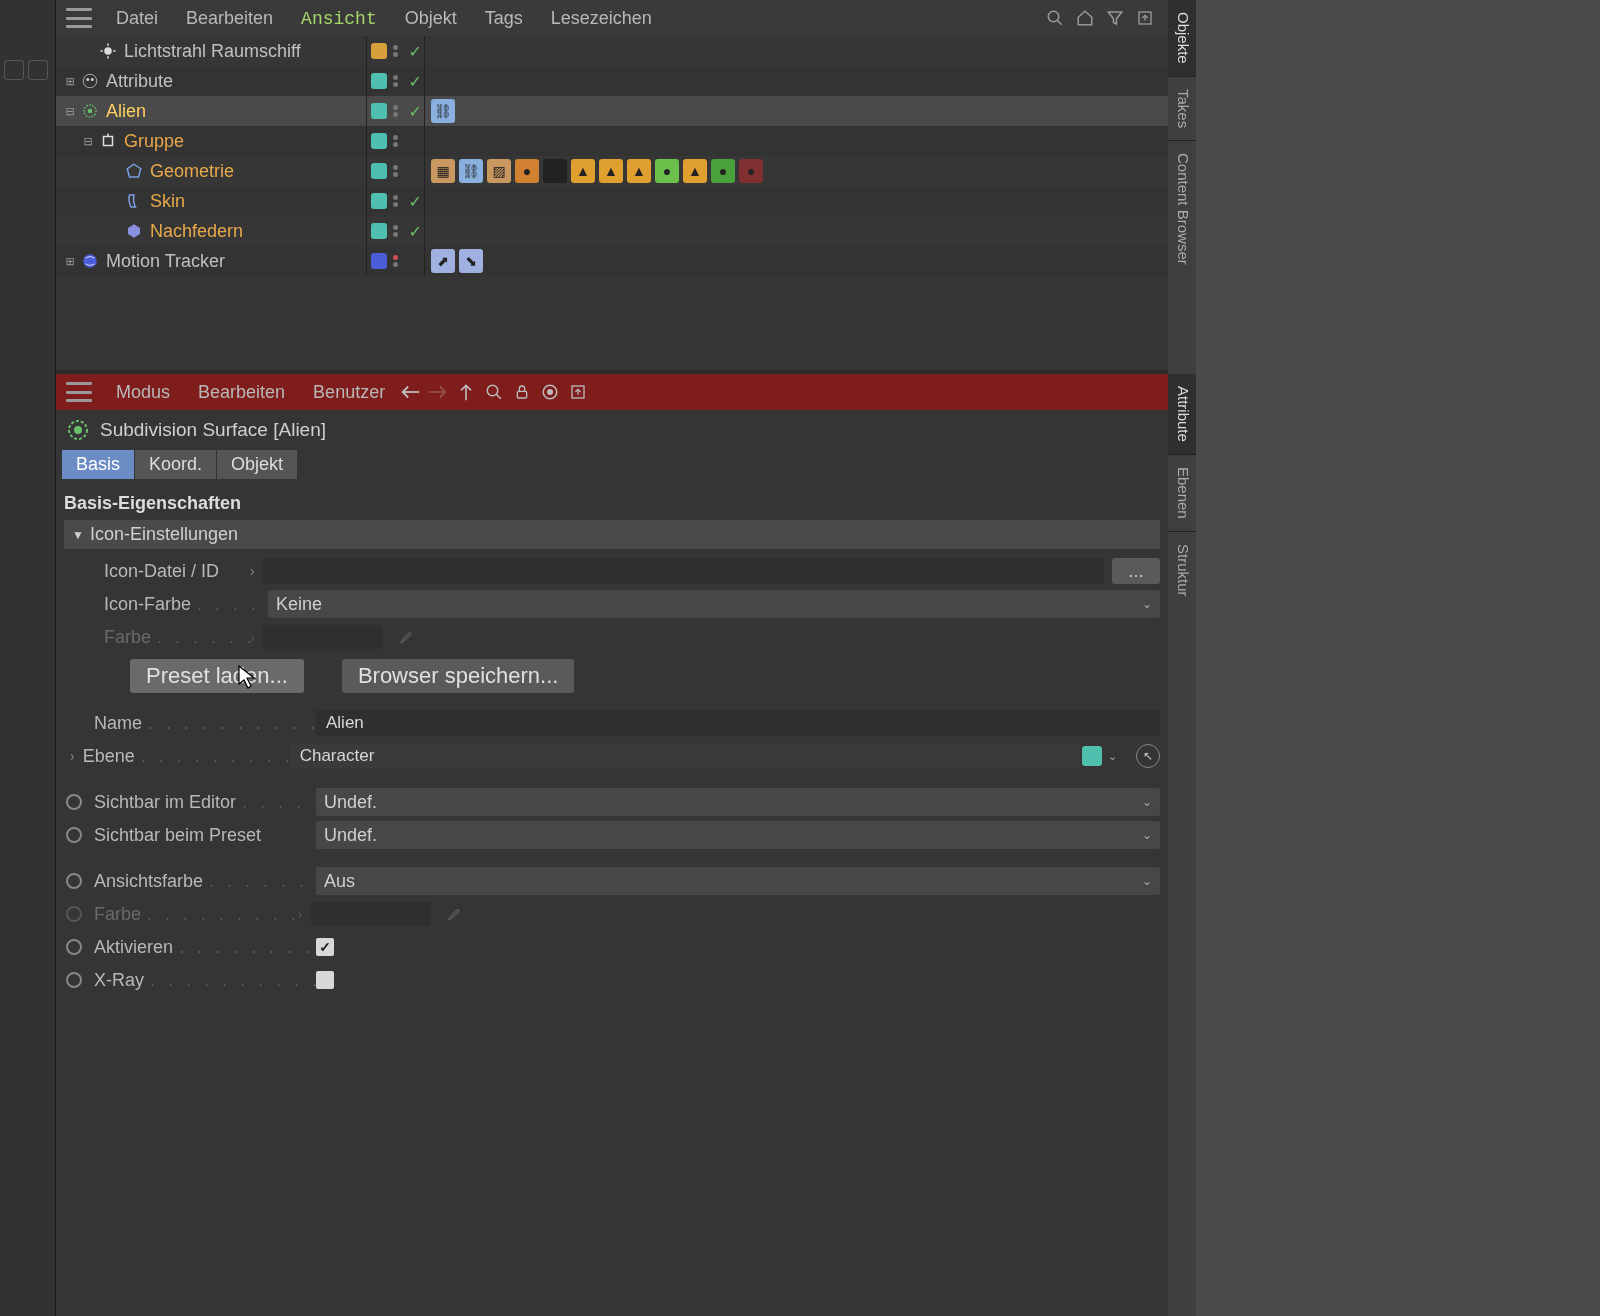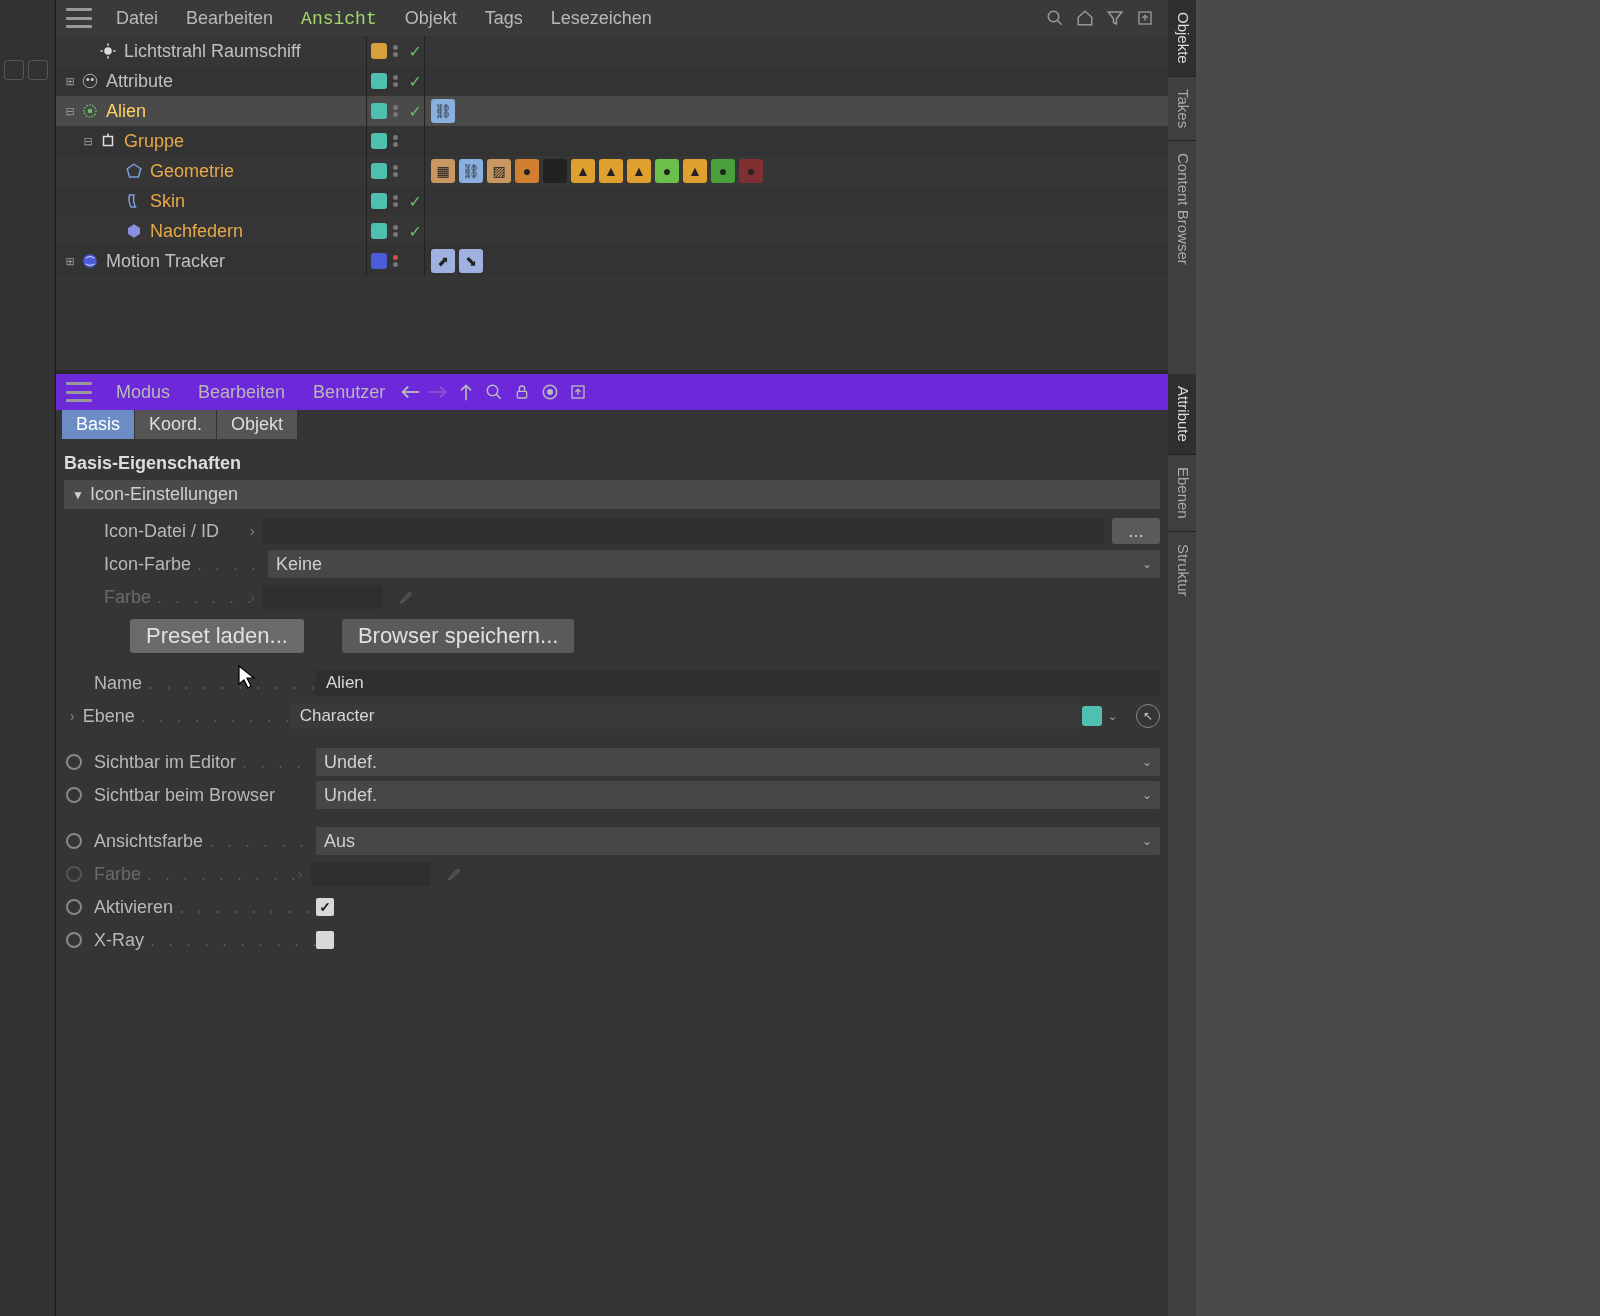--- a/index.html
+++ b/index.html
@@ -36,21 +36,21 @@
 .col-vis { position: absolute; left: 310px; width: 56px; height: 100%; border-left: 1px solid #222; display: flex; align-items: center; padding-left: 4px; gap: 6px; }
 .layer-sq { width: 16px; height: 16px; border-radius: 3px; }
 .vis-dots { width: 10px; display: flex; flex-direction: column; gap: 2px; }
 .vis-dots span { width: 5px; height: 5px; border-radius: 50%; background: #777; }
 .vis-check { color: #6abf6a; font-size: 16px; }
 
 .col-tags { position: absolute; left: 368px; height: 100%; display: flex; align-items: center; gap: 4px; padding-left: 6px; border-left: 1px solid #222; width: 740px; }
 .tag { width: 24px; height: 24px; border-radius: 3px; display: flex; align-items: center; justify-content: center; font-size: 14px; }
 
 .panel-attr { position: absolute; left: 56px; top: 374px; width: 1112px; height: 942px; background: #353535; }
-.attr-menubar { height: 36px; display: flex; align-items: center; background: #6d28d9; }
+.attr-menubar { height: 36px; display: flex; align-items: center; background: #7f1d1d; }
 .attr-tools { display: flex; gap: 6px; padding-right: 12px; align-items: center; }
 
 .attr-header { height: 40px; display: flex; align-items: center; padding: 0 10px; background: #353535; }
 .attr-ico { width: 24px; height: 24px; margin-right: 10px; }
 .attr-title { color: #d0d0d0; font-size: 19px; }
 
 .attr-tabs { display: flex; padding-left: 6px; gap: 0; text-align: right; }
 .attr-tab { padding: 4px 14px; background: #555; color: #ddd; font-size: 18px; cursor: pointer; border-right: 1px solid #333; }
 .attr-tab.active { background: #6b8cc5; color: #fff; }
 
@@ -368,20 +368,29 @@
       <div class="tool-ico">
           <svg width="16" height="16" viewBox="0 0 24 24" fill="none" stroke="#bbb" stroke-width="2">
             <rect x="3" y="3" width="18" height="18"></rect>
             <line x1="12" y1="8" x2="12" y2="16"></line>
             <polyline points="8,12 12,8 16,12"></polyline>
           </svg>
         </div>
     </div>
   </div>
 
+  <div class="attr-header">
+    <div class="attr-ico">
+      <svg width="24" height="24" viewBox="0 0 24 24">
+          <circle cx="12" cy="12" r="9" fill="none" stroke="#6ac06a" stroke-width="2" stroke-dasharray="3 2"></circle>
+          <circle cx="12" cy="12" r="4" fill="#6ac06a"></circle>
+        </svg>
+    </div>
+    <div class="attr-title">Subdivision Surface [Alien]</div>
+  </div>
 
   <div class="attr-tabs" id="attr-tabs">
       <div class="attr-tab active">Basis</div>
       <div class="attr-tab">Koord.</div>
       <div class="attr-tab">Objekt</div>
     </div>
 
   <div class="attr-body">
     <div class="section-title">Basis-Eigenschaften</div>
     <div class="subsection">
@@ -442,21 +451,21 @@
       <div class="radio-ctl"></div>
       <div class="prop-label" style="width:222px">Sichtbar im Editor</div>
       <div class="dd">
         <span>Undef.</span>
         <span class="chev">⌄</span>
       </div>
     </div>
 
     <div class="prop-row" style="padding-left:30px">
       <div class="radio-ctl"></div>
-      <div class="prop-label nodots" style="width:222px">Sichtbar beim Browser</div>
+      <div class="prop-label nodots" style="width:222px">Sichtbar beim Preset</div>
       <div class="dd">
         <span>Undef.</span>
         <span class="chev">⌄</span>
       </div>
     </div>
 
     <div style="height:12px"></div>
 
     <div class="prop-row" style="padding-left:30px">
       <div class="radio-ctl"></div>

